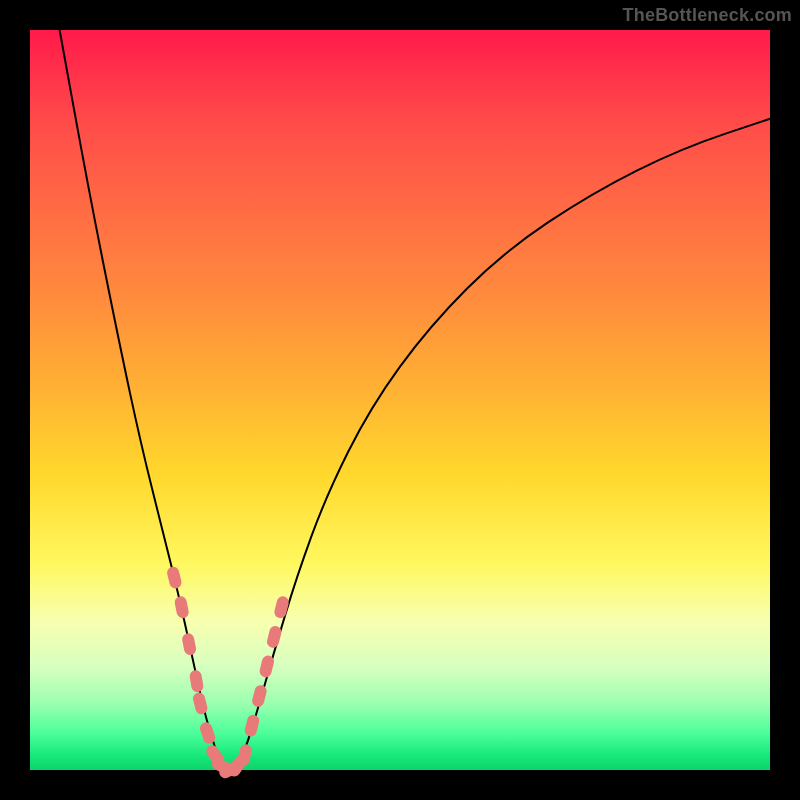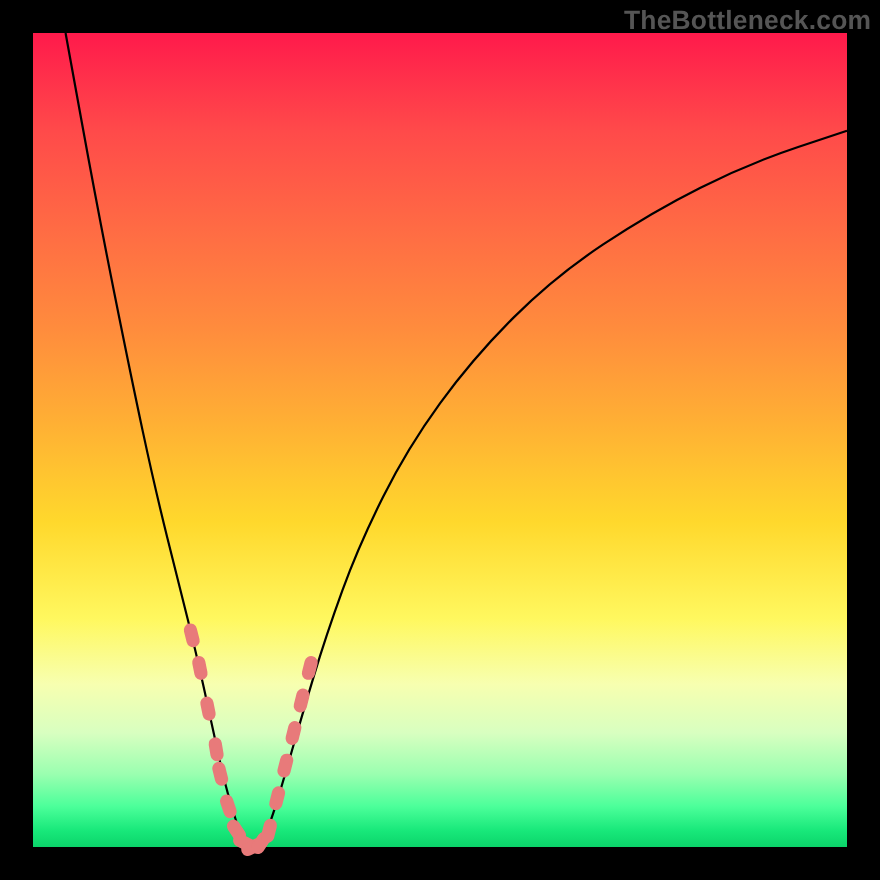--- a/index.html
+++ b/index.html
@@ -40,21 +40,21 @@
       #4cff9a 95%,
       #18e87a 98%,
       #0bd46a 100%
     );
   }
   .watermark {
     position: absolute;
     top: 5px;
     right: 8px;
     color: #555;
-    font-size: 24px;
+    font-size: 18px;
     font-weight: 600;
     letter-spacing: 0.2px;
     user-select: none;
   }
   svg.curves {
     position: absolute;
     left: 0;
     top: 0;
     width: 740px;
     height: 740px;

